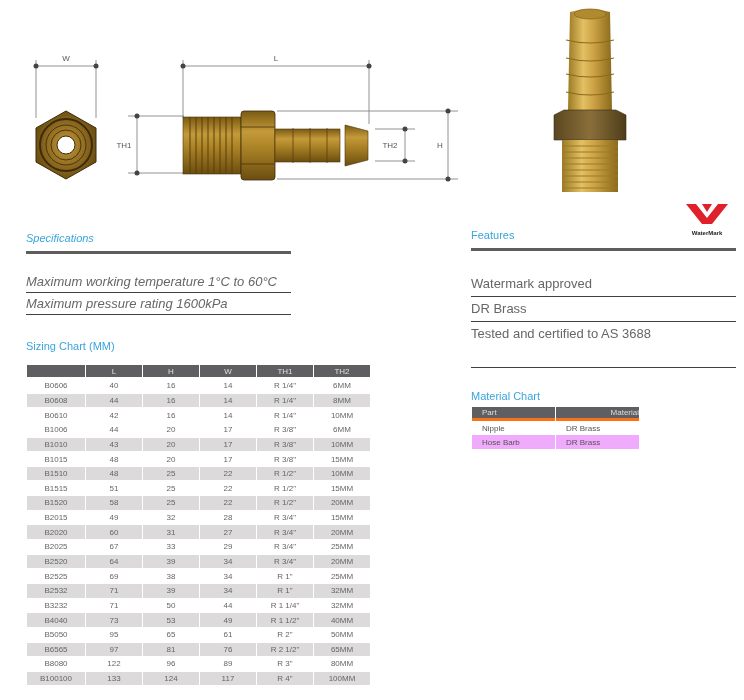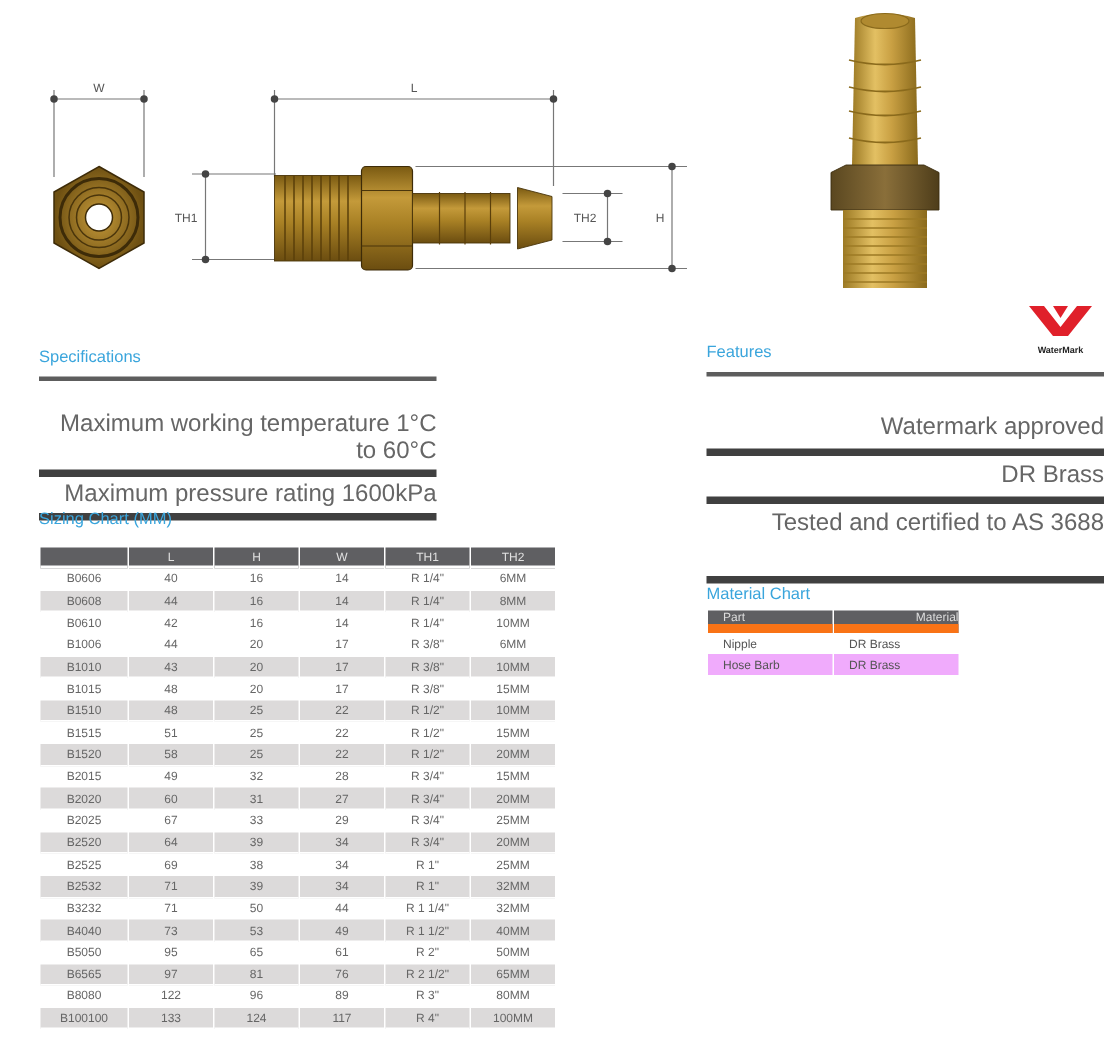--- a/index.html
+++ b/index.html
@@ -7,33 +7,33 @@
   body { font-family: "Liberation Sans", sans-serif; color: #555; position: relative; }
 
   .abs { position: absolute; }
 
   
   #diagram { left: 0; top: 0; width: 470px; height: 200px; }
   #photo { left: 520px; top: 0; width: 160px; height: 200px; }
 
   .section-title { color: #3aa5dc; font-size: 11px; }
   .thick-rule { height: 3px; background: #5d5d5d; }
-  .spec-line { font-size: 16px; color: #666; padding: 3px 0 3px 0; border-bottom: 5px solid #404040; text-align: right; }
+  .spec-line { font-size: 13px; color: #666; padding: 3px 0 3px 0; border-bottom: 1px solid #404040; }
 
   
   #sizing { left: 26px; top: 365px; border-collapse: separate; border-spacing: 1px 0; font-size: 8px; color: #666; }
   #sizing th { background: #5f5f62; color: #e0e0e0; font-weight: normal; height: 14px; text-align: center; border-bottom: 2px solid #fff; }
   #sizing td { height: 14.65px; text-align: center; border-bottom: 1px solid #fff; }
   #sizing tr.alt td { background: #dcdada; }
   #sizing .c0 { width: 58px; }
   #sizing .cn { width: 56px; }
 
   
   #material { left: 471px; top: 407px; border-collapse: separate; border-spacing: 1px 0; font-size: 8px; color: #555; }
-  #material th { background: #5f5f62; color: #ddd; font-weight: normal; text-align: left; padding-left: 10px; height: 14px; border-bottom: 6px solid #f97316; }
+  #material th { background: #5f5f62; color: #ddd; font-weight: normal; text-align: left; padding-left: 10px; height: 14px; border-bottom: 3px solid #f97316; }
   #material td { text-align: left; padding-left: 10px; height: 14px; }
   #material tr.alt td { background: #f0abfc; }
   #material .m0 { width: 83px; }
   #material .m1 { width: 83px; text-align: right; }
 
   .wm-text { font-size: 6px; color: #222; font-weight: bold; text-align: center; }
 </style>
 </head>
 <body>
 
@@ -169,21 +169,21 @@
 </svg>
 
 <div class="abs" style="left:682px; top:200px; width:50px; height:40px;">
   <svg width="50" height="26" viewBox="0 0 50 26">
     <polygon points="4,4 14,4 25,18 36,4 46,4 30,24 20,24" fill="#e0202a"></polygon>
     <polygon points="20,4 30,4 25,12" fill="#e0202a"></polygon>
   </svg>
   <div class="wm-text">WaterMark</div>
 </div>
 
-<div class="abs" style="left:26px; top:232px; width:265px;">
+<div class="abs" style="left:26px; top:232px; width:265px;font-style:italic;">
   <div class="section-title">Specifications</div>
   <div class="thick-rule" style="margin-top:7px;"></div>
   <div style="margin-top:17px;">
     <div class="spec-line">Maximum working temperature 1°C to 60°C</div>
     <div class="spec-line">Maximum pressure rating 1600kPa</div>
   </div>
 </div>
 
 <div class="abs" style="left:471px; top:229px; width:265px;">
   <div class="section-title">Features</div>

